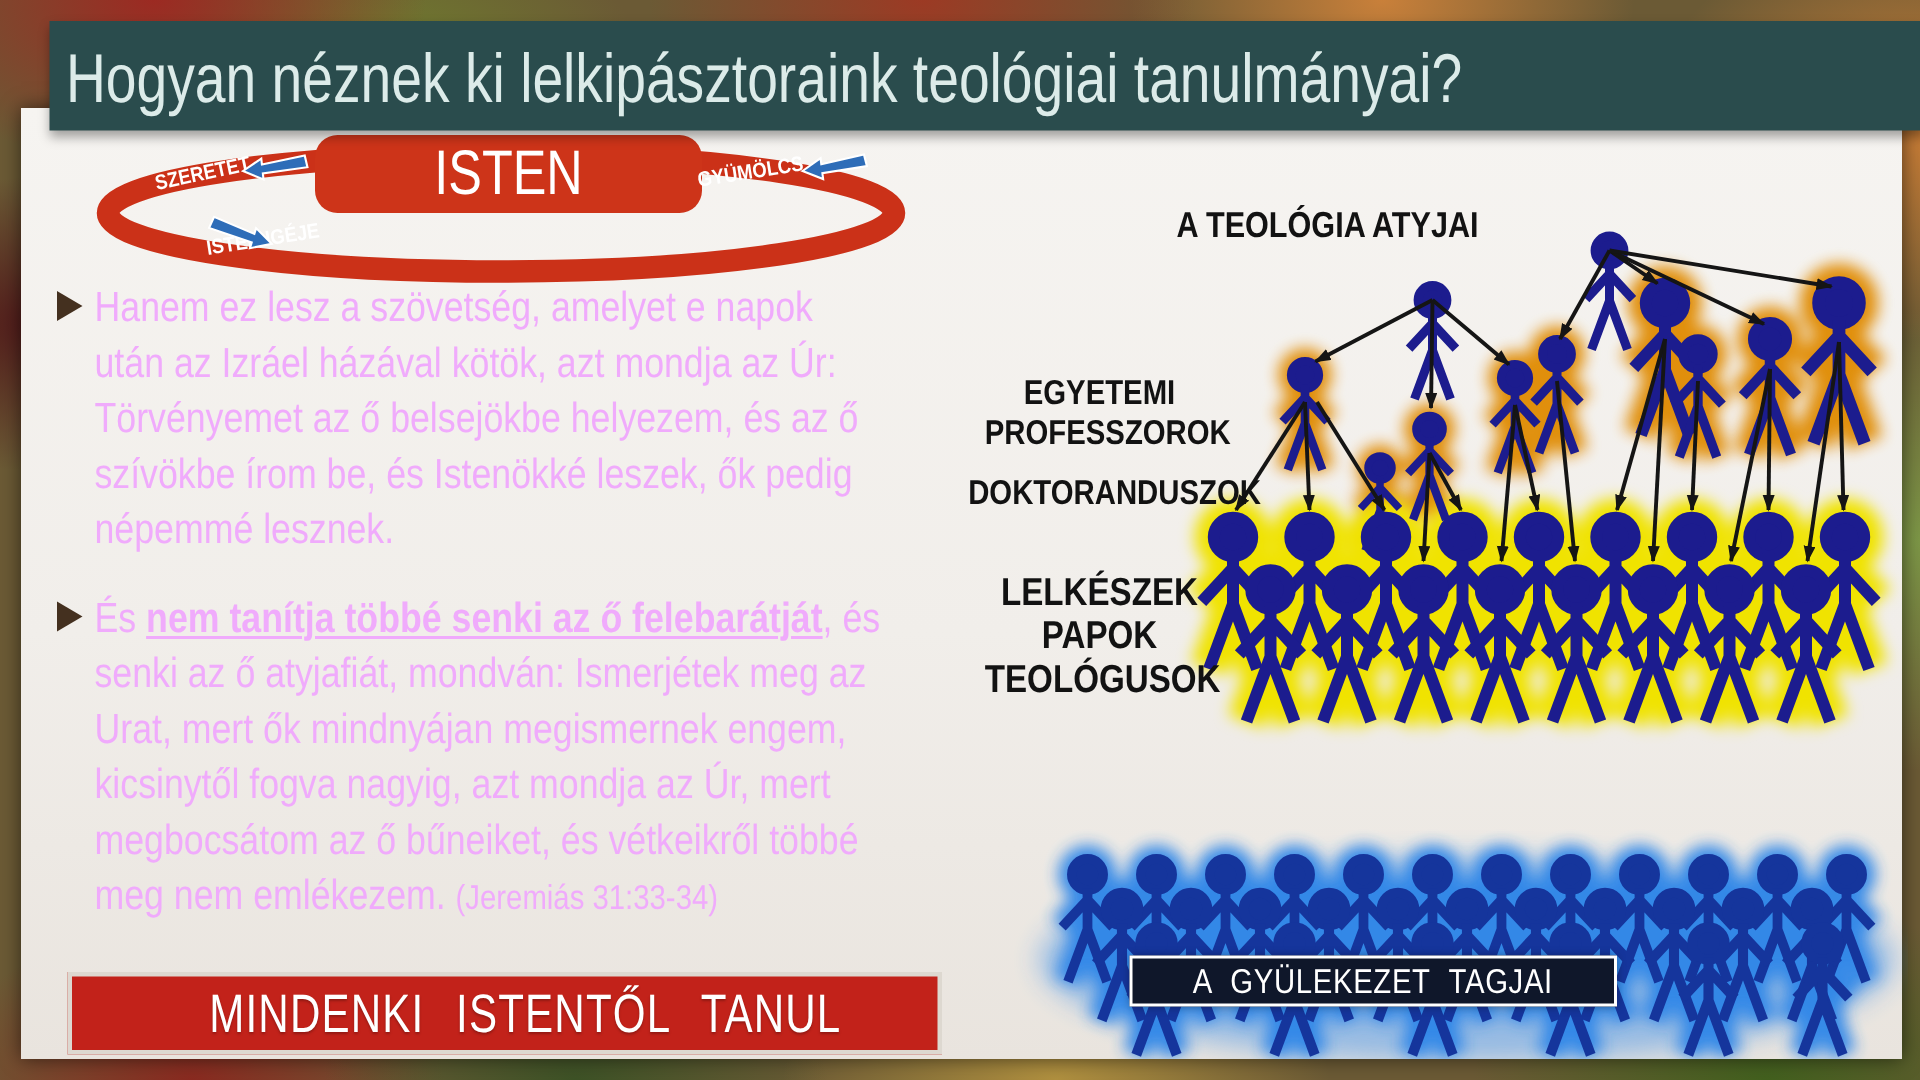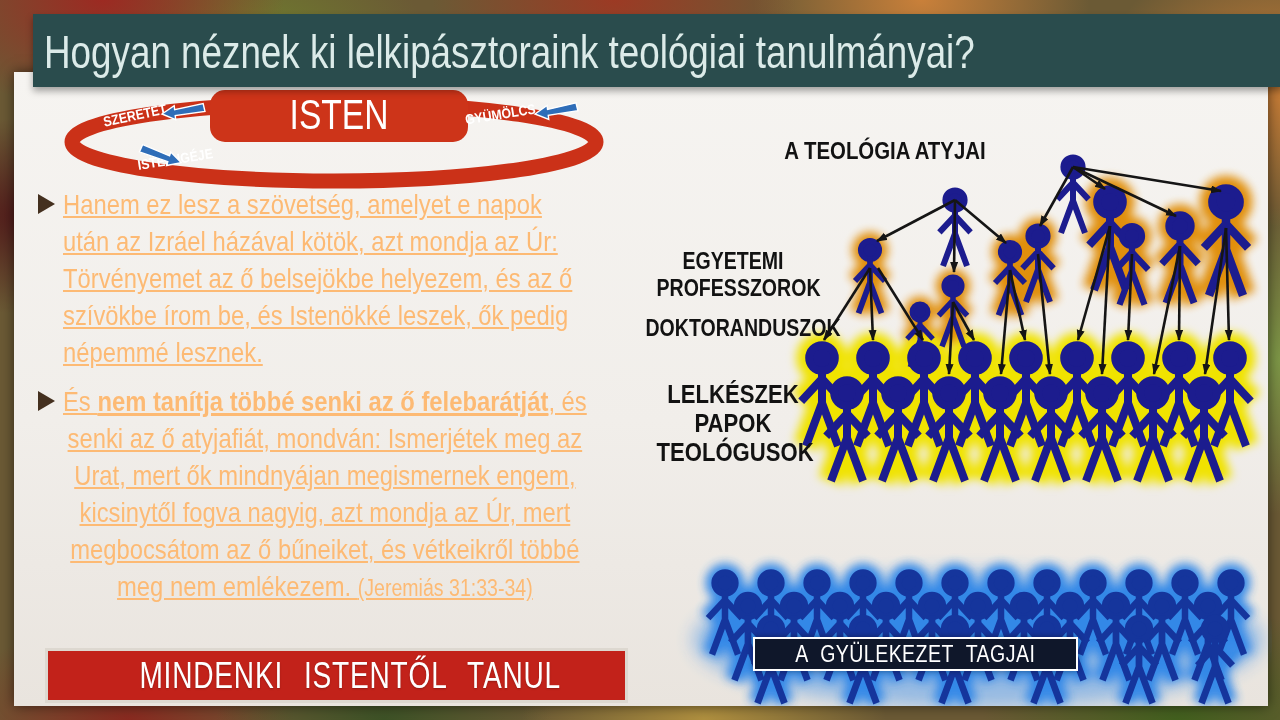--- a/index.html
+++ b/index.html
@@ -31,21 +31,21 @@
   }
   .header-title{
     position:absolute;left:11px;top:0;height:73px;line-height:76px;white-space:nowrap;
     color:#dcebe9;font-size:46px;font-weight:400;
     transform:scaleX(.8);transform-origin:0 50%;
   }
   .condL{transform:scaleX(.85);transform-origin:0 50%;white-space:nowrap;}
   .condC{transform:scaleX(.85);transform-origin:50% 50%;white-space:nowrap;}
 
   
-  .para{position:absolute;left:38px;color:#fdba74;z-index:2;text-decoration:underline;}
+  .para{position:absolute;left:38px;color:#f0abfc;z-index:2;}
   .para .bullet{position:absolute;left:0;top:8px;width:0;height:0;
     border-left:17px solid #44301f;border-top:10px solid transparent;border-bottom:10px solid transparent;}
   .para .lines{margin-left:25px;}
   .line{height:37px;line-height:37px;font-size:28px;}
   .em{font-weight:bold;text-decoration:underline;text-decoration-thickness:2px;text-underline-offset:3px;}
   .ref{font-size:23px;}
 
   .red-banner{
     position:absolute;left:45px;top:648px;width:583px;height:55px;box-sizing:border-box;
     background:#c2221a;border:3px solid #ddd8d0;z-index:2;
@@ -109,21 +109,21 @@
   <span class="bullet"></span>
   <div class="lines">
     <div class="line condL">Hanem ez lesz a szövetség, amelyet e napok</div>
     <div class="line condL">után az Izráel házával kötök, azt mondja az Úr:</div>
     <div class="line condL">Törvényemet az ő belsejökbe helyezem, és az ő</div>
     <div class="line condL">szívökbe írom be, és Istenökké leszek, ők pedig</div>
     <div class="line condL">népemmé lesznek.</div>
   </div>
 </div>
 
-<div class="para" style="top:383px;text-align:center;">
+<div class="para" style="top:393px;">
   <span class="bullet"></span>
   <div class="lines">
     <div class="line condL"><span>És </span><span class="em">nem tanítja többé senki az ő felebarátját</span><span>, és</span></div>
     <div class="line condL">senki az ő atyjafiát, mondván: Ismerjétek meg az</div>
     <div class="line condL">Urat, mert ők mindnyájan megismernek engem,</div>
     <div class="line condL">kicsinytől fogva nagyig, azt mondja az Úr, mert</div>
     <div class="line condL">megbocsátom az ő bűneiket, és vétkeikről többé</div>
     <div class="line condL"><span>meg nem emlékezem. </span><span class="ref">(Jeremiás 31:33-34)</span></div>
   </div>
 </div>

